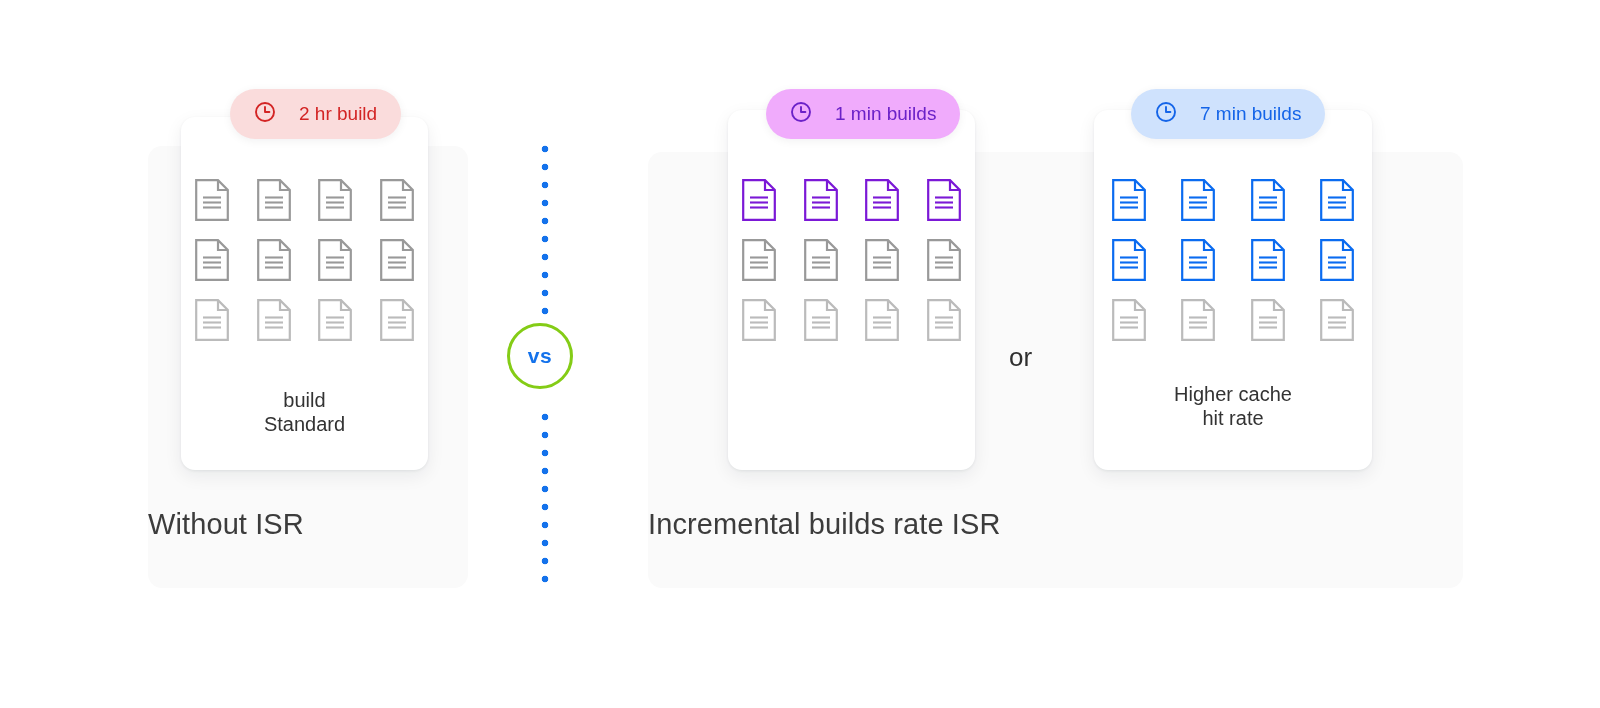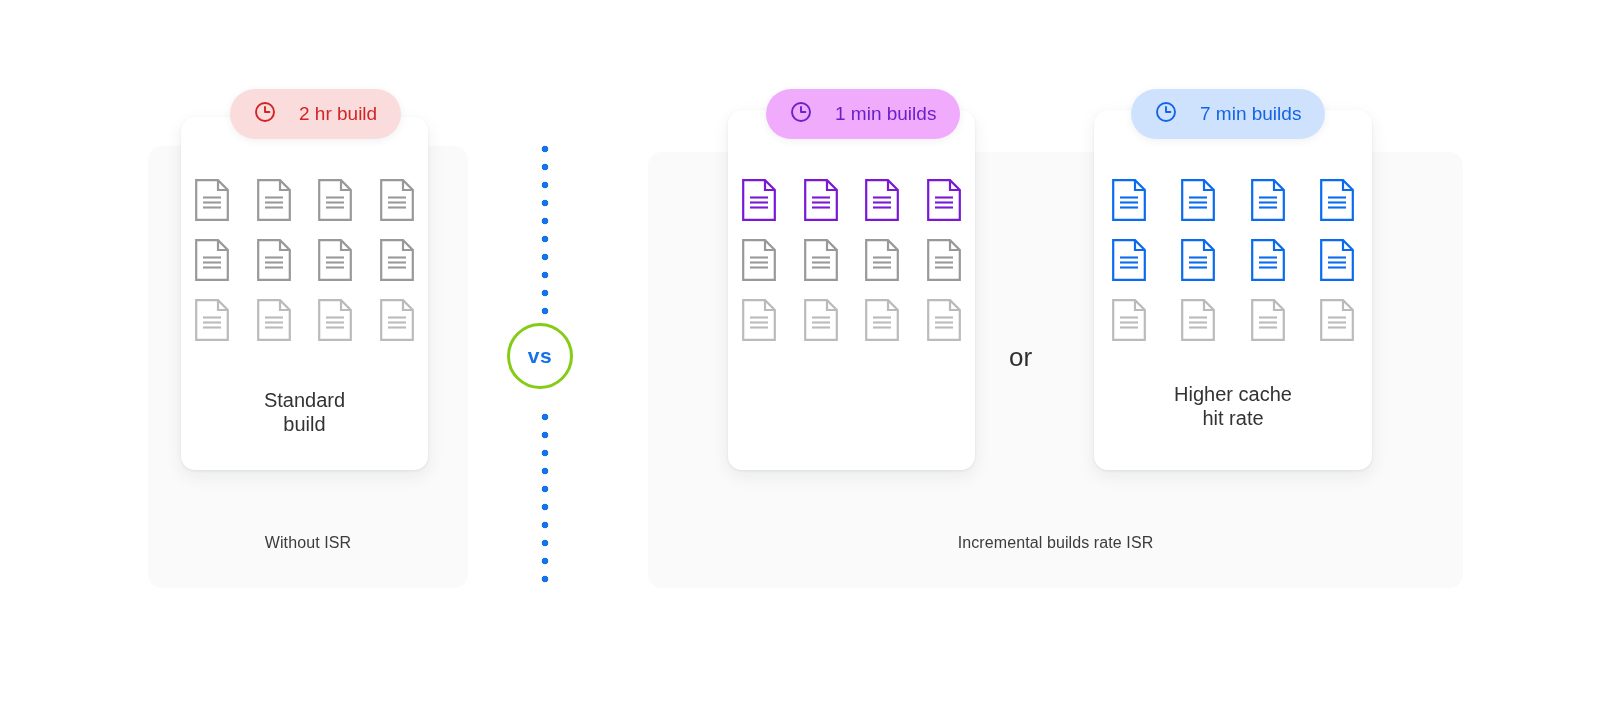--- a/index.html
+++ b/index.html
@@ -21,25 +21,24 @@
     position: absolute;
     background: #fafafa;
     border-radius: 14px;
   }
   #panel-left  { left: 148px; top: 146px; width: 320px; height: 442px; }
   #panel-right { left: 648px; top: 152px; width: 815px; height: 436px; }
 
   .panel-caption {
     position: absolute;
     width: 100%;
-    text-align: center;
-    font-size: 16px;
+    text-align: left;
+    font-size: 29px;
     color: #3c3c3c;
     letter-spacing: .1px;
-    margin-top: 26px;
   }
   #panel-left .panel-caption  { top: 362px; }
   #panel-right .panel-caption { top: 356px; }
 
   
   .card {
     position: absolute;
     background: #ffffff;
     border-radius: 14px;
     box-shadow: 0 1px 3px rgba(16,24,40,.07),
@@ -285,22 +284,22 @@
           <path d="M24 2.2 V12 H33.8" fill="none" stroke="#bbbbbb" stroke-width="2.2" stroke-linejoin="miter"></path>
           <g stroke="#bbbbbb" stroke-width="2.1" stroke-linecap="butt">
             <line x1="9" y1="19.5" x2="27" y2="19.5"></line>
             <line x1="9" y1="24.5" x2="27" y2="24.5"></line>
             <line x1="9" y1="29.5" x2="27" y2="29.5"></line>
           </g>
         </svg>
       </span>
     </div>
   <div class="card-label" style="top:271px;">
+    <div>build</div>
     <div>Standard</div>
-    <div>build</div>
   </div>
 </div>
 
 <div class="badge" id="badge-standard">
   <span class="clock"><svg width="22" height="22" viewBox="0 0 22 22">
         <circle cx="11" cy="11" r="9" fill="none" stroke="#d32424" stroke-width="1.9"></circle>
         <path d="M11 6 V11 H15.4" fill="none" stroke="#d32424" stroke-width="1.9" stroke-linecap="round" stroke-linejoin="round"></path>
       </svg></span>
   <span>2 hr build</span>
 </div>

